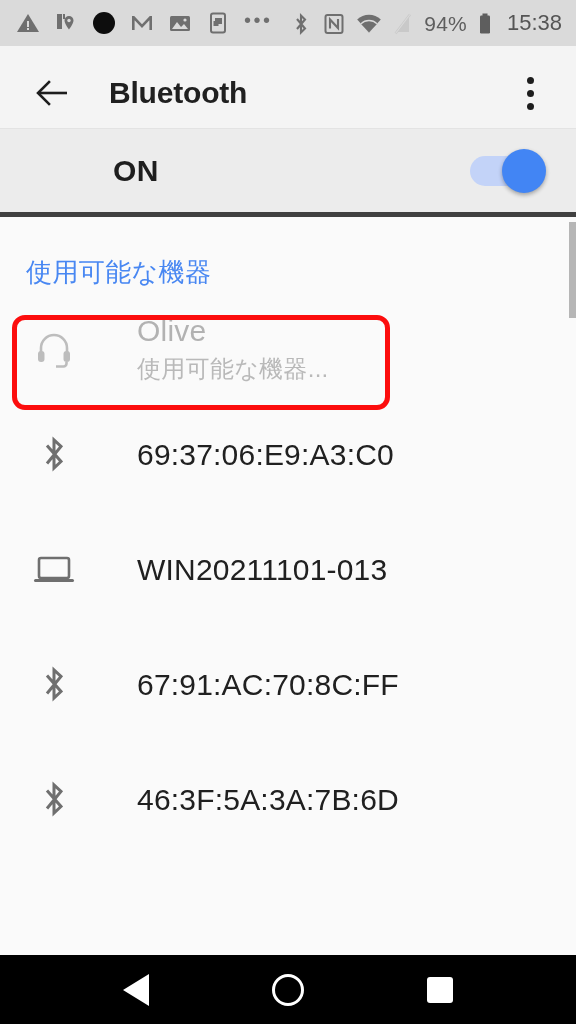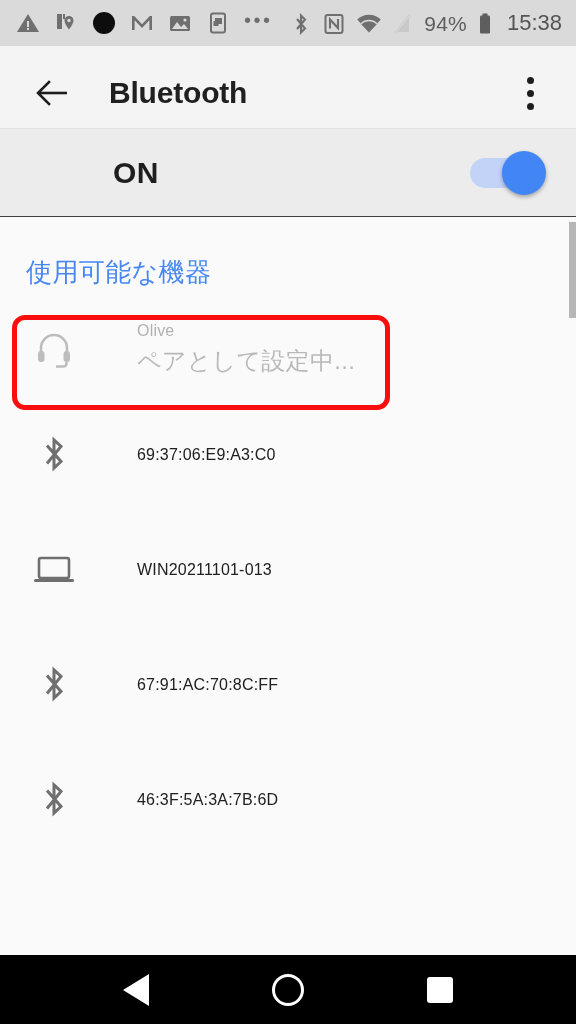--- a/index.html
+++ b/index.html
@@ -119,21 +119,21 @@
 
   
   .switchrow {
     height: 88px;
     background: #ececec;
     display: flex;
     align-items: center;
     padding: 0 26px 0 0;
     box-sizing: border-box;
     flex: none;
-    border-bottom: 1px solid #404040;
+    border-bottom: 5px solid #404040;
   }
   .switch-label {
     font-size: 30px;
     color: #1e1e1e;
     font-weight: 700;
     margin-left: 113px;
     flex: 1;
     letter-spacing: 0.3px;
   }
   .toggle {
@@ -194,21 +194,21 @@
     line-height: 0;
   }
   .device-text {
     margin-left: 55px;
     display: flex;
     flex-direction: column;
     justify-content: center;
     gap: 9px;
   }
   .device-name {
-    font-size: 16px;
+    font-size: 30px;
     color: #202020;
     letter-spacing: 0.2px;
   }
   .device-sub {
     font-size: 24px;
     color: #b9b9b9;
     letter-spacing: 0.3px;
   }
   .device.dim .device-name {
     color: #b2b2b2;
@@ -407,21 +407,21 @@
       <div class="device-icon">
         <svg width="44" height="44" viewBox="0 0 44 44">
           <path d="M9 26 V21 a13 13 0 0 1 26 0 v5" fill="none" stroke="#bdbdbd" stroke-width="2.6"></path>
           <rect x="6" y="24" width="6.5" height="11" rx="3" fill="#bdbdbd"></rect>
           <rect x="31.5" y="24" width="6.5" height="11" rx="3" fill="#bdbdbd"></rect>
           <path d="M34.5 35 v1.5 a3 3 0 0 1 -3 3 H24" fill="none" stroke="#bdbdbd" stroke-width="2.6"></path>
         </svg>
       </div>
       <div class="device-text">
         <div class="device-name">Olive</div>
-        <div class="device-sub">ペアとして設定中...</div>
+        <div class="device-sub">使用可能な機器...</div>
       </div>
     </div>
 
     <div class="device">
       <div class="device-icon">
         <svg width="30" height="42" viewBox="0 0 30 42">
           <path d="M8 11.5 L22 27.5 L15 34 L15 6 L22 12.5 L8 29.5" fill="none" stroke="#6f6f6f" stroke-width="3"></path>
         </svg>
       </div>
       <div class="device-text">

